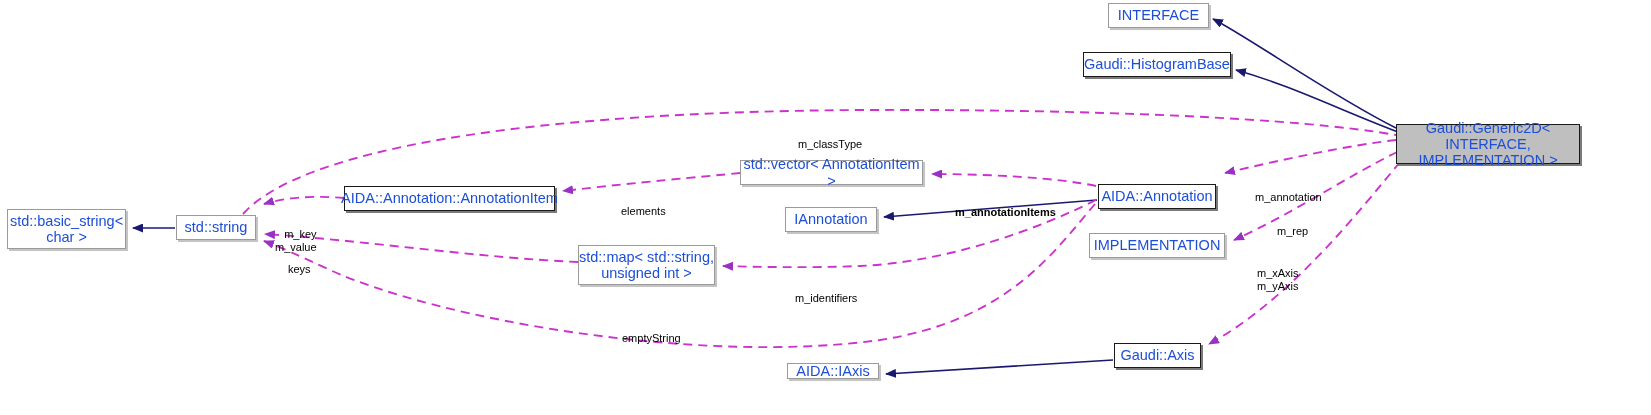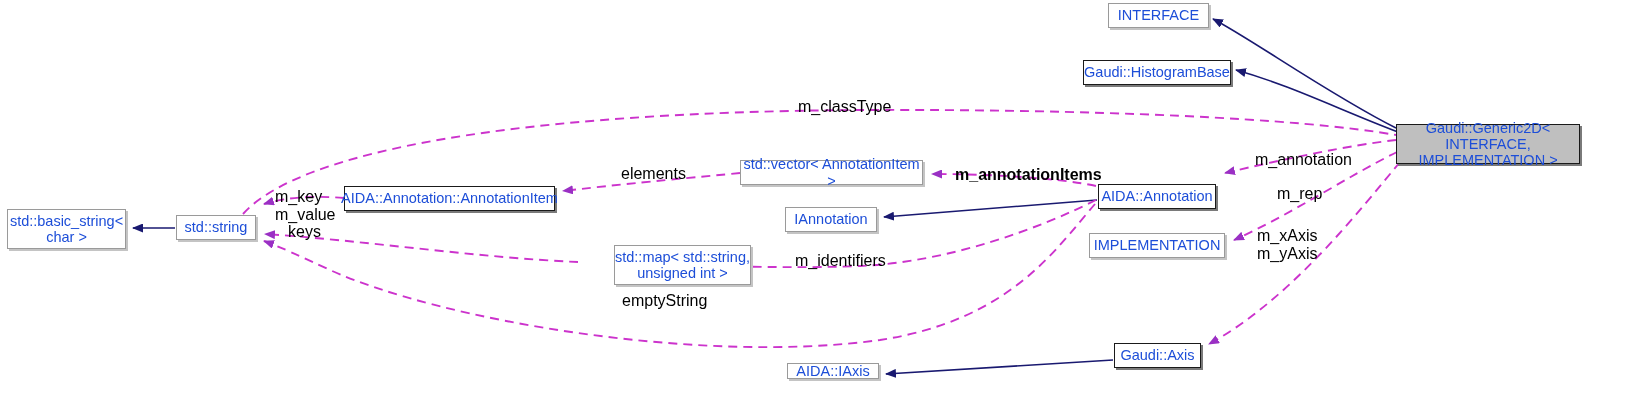--- a/index.html
+++ b/index.html
@@ -44,27 +44,28 @@
     border: 1px solid #9a9a9a;
     box-shadow: 2px 2px 0 0 #c4c4c4;
   }
   .node.focus {
     border: 1px solid #1a1a1a;
     background: #bfbfbf;
     box-shadow: 2px 2px 0 0 #7a7a7a;
   }
   .edge-label {
     position: absolute;
-    font-size: 16px;
+    font-size: 11px;
     color: #000000;
     line-height: 1.15;
     text-align: center;
     white-space: pre-line;
     background: transparent;
     z-index: 4;
+    margin-top: 40px;
   }
 </style>
 </head>
 <body>
 
 <div id="diagram">
 
   <svg id="edge-layer" viewBox="0 0 1651 415" xmlns="http://www.w3.org/2000/svg">
     <defs>
       <marker id="arrow-navy" markerWidth="11" markerHeight="9" refX="10" refY="4.5" orient="auto" markerUnits="userSpaceOnUse">
@@ -94,21 +95,21 @@
       <path d="M1096,200 C1040,228 950,262 860,266 C810,268 760,267 723,266" marker-end="url(#arrow-purple)"></path>
       <path d="M1095,204 C1055,250 1010,320 880,340 C700,365 440,320 330,270 C300,256 278,246 264,241" marker-end="url(#arrow-purple)"></path>
       <path d="M1400,162 C1360,210 1290,300 1209,344" marker-end="url(#arrow-purple)"></path>
     </g>
   </svg>
 
   <div class="node template" style="left:1108px; top:3px; width:101px; height:25px;">
     <span>INTERFACE</span>
   </div>
 
-  <div class="node solid" style="left:1083px; top:60px; width:148px; height:25px;">
+  <div class="node solid" style="left:1083px; top:52px; width:148px; height:25px;">
     <span>Gaudi::HistogramBase</span>
   </div>
 
   <div class="node focus" style="left:1396px; top:124px; width:184px; height:40px;">
     <span>Gaudi::Generic2D&lt; INTERFACE,
 IMPLEMENTATION &gt;</span>
   </div>
 
   <div class="node template" style="left:740px; top:160px; width:183px; height:25px;">
     <span>std::vector&lt; AnnotationItem &gt;</span>
@@ -132,39 +133,39 @@
 
   <div class="node template" style="left:7px; top:209px; width:119px; height:40px;">
     <span>std::basic_string&lt;
 char &gt;</span>
   </div>
 
   <div class="node template" style="left:176px; top:215px; width:80px; height:25px;">
     <span>std::string</span>
   </div>
 
-  <div class="node template" style="left:578px; top:245px; width:137px; height:40px;margin-left:36px;">
+  <div class="node template" style="left:578px; top:245px; width:137px; height:40px;">
     <span>std::map&lt; std::string,
 unsigned int &gt;</span>
   </div>
 
   <div class="node template" style="left:787px; top:363px; width:92px; height:16px;">
     <span>AIDA::IAxis</span>
   </div>
 
   <div class="node solid" style="left:1114px; top:343px; width:87px; height:25px;">
     <span>Gaudi::Axis</span>
   </div>
 
   <div class="edge-label" style="left:798px; top:98px;">m_classType</div>
   <div class="edge-label" style="left:621px; top:165px;">elements</div>
   <div class="edge-label" style="left:955px; top:166px;font-weight:bold;">m_annotationItems</div>
   <div class="edge-label" style="left:1255px; top:151px;">m_annotation</div>
   <div class="edge-label" style="left:1277px; top:185px;">m_rep</div>
-  <div class="edge-label" style="left:275px; top:188px; text-align:left;">m_key
+  <div class="edge-label" style="left:275px; top:188px; text-align:right;">m_key
 m_value</div>
   <div class="edge-label" style="left:288px; top:223px;">keys</div>
   <div class="edge-label" style="left:795px; top:252px;">m_identifiers</div>
   <div class="edge-label" style="left:1257px; top:227px; text-align:left;">m_xAxis
 m_yAxis</div>
   <div class="edge-label" style="left:622px; top:292px;">emptyString</div>
 
 </div>
 
 </body></html>

